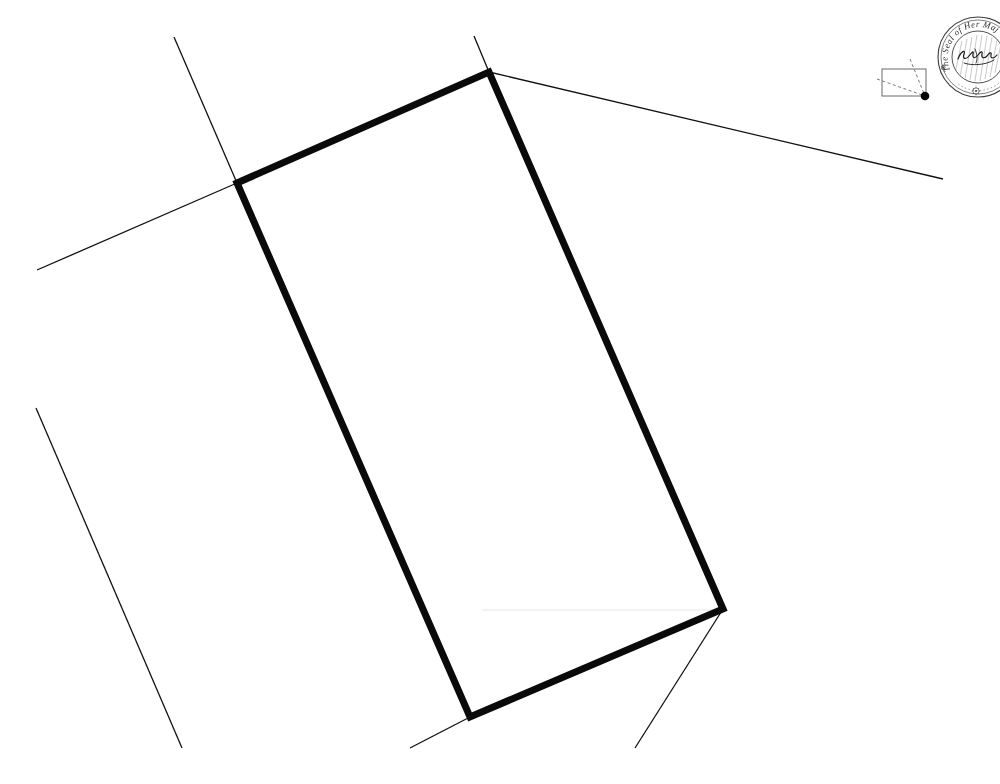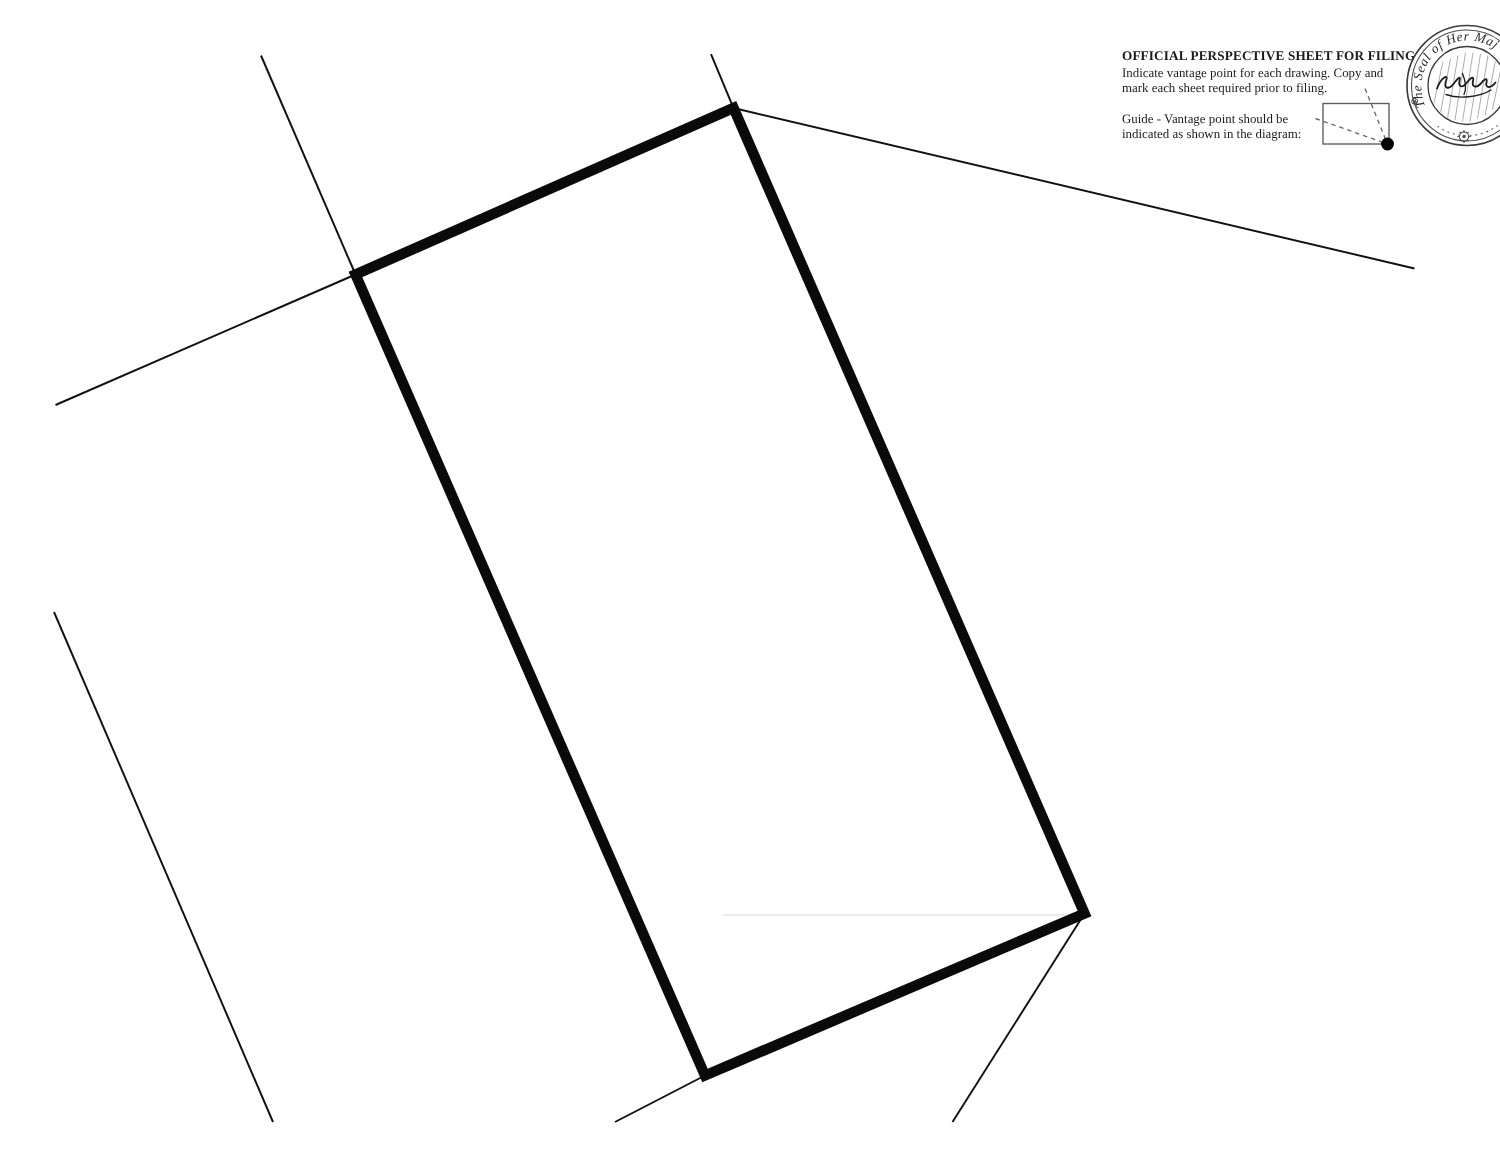--- a/index.html
+++ b/index.html
@@ -67,27 +67,20 @@
       <line x1="174" y1="37" x2="237" y2="183" stroke="#111111" stroke-width="1.3"></line>
       <line x1="37" y1="270" x2="237" y2="183" stroke="#111111" stroke-width="1.3"></line>
       <line x1="474" y1="36" x2="489" y2="72" stroke="#111111" stroke-width="1.3"></line>
       <line x1="489" y1="72" x2="943" y2="179" stroke="#111111" stroke-width="1.3"></line>
       <line x1="36" y1="408" x2="182" y2="748" stroke="#111111" stroke-width="1.3"></line>
       <line x1="723" y1="609" x2="635" y2="748" stroke="#111111" stroke-width="1.3"></line>
       <line x1="410" y1="748" x2="470" y2="717" stroke="#111111" stroke-width="1.3"></line>
       <polygon points="237,183 489,72 723,609 470,717" fill="none" stroke="#0a0a0a" stroke-width="7" stroke-linejoin="miter"></polygon>
     </svg>
 
-  <div class="header-block">
-    <div class="title">OFFICIAL PERSPECTIVE SHEET FOR FILING</div>
-    <p>Indicate vantage point for each drawing. Copy and</p>
-    <p>mark each sheet required prior to filing.</p>
-    <p class="guide-first">Guide - Vantage point should be</p>
-    <p>indicated as shown in the diagram:</p>
-  </div>
 
   <svg class="guide-diagram" viewBox="0 0 58 48" xmlns="http://www.w3.org/2000/svg">
     <rect x="8" y="13" width="44" height="27" fill="none" stroke="#5a5a5a" stroke-width="0.9"></rect>
     <line x1="36" y1="3" x2="51" y2="40" stroke="#6a6a6a" stroke-width="0.9" stroke-dasharray="3 2.6"></line>
     <line x1="3" y1="23" x2="51" y2="40" stroke="#6a6a6a" stroke-width="0.9" stroke-dasharray="3 2.6"></line>
     <circle cx="51" cy="40" r="4.3" fill="#000"></circle>
   </svg>
 
   <svg class="seal" viewBox="0 0 110 100" xmlns="http://www.w3.org/2000/svg">
     <defs>

